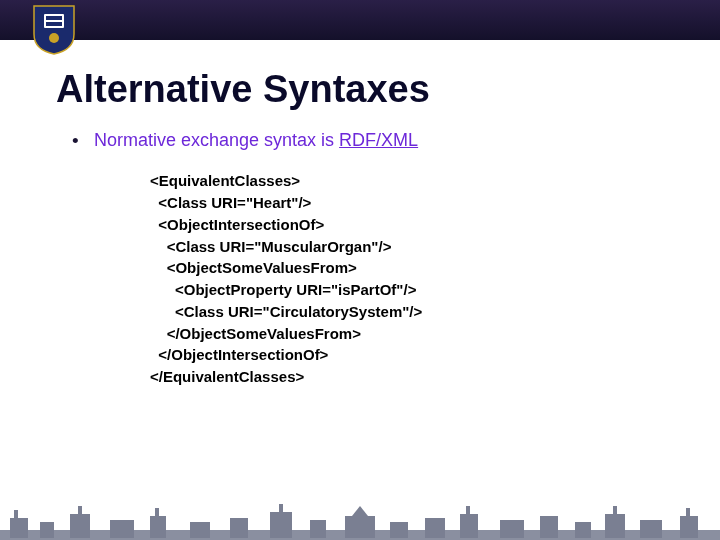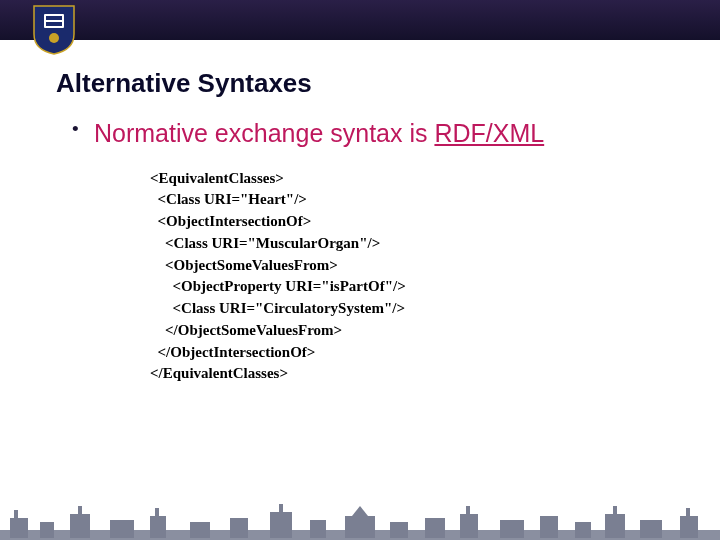--- a/index.html
+++ b/index.html
@@ -21,51 +21,51 @@
   }
   .crest {
     position: absolute;
     left: 32px;
     top: 4px;
     width: 44px;
     height: 52px;
     z-index: 5;
   }
   .title {
-    font-size: 26px;
+    font-size: 38px;
     font-weight: bold;
     color: #0a0a2a;
     margin: 28px 0 18px 56px;
   }
   .bullets {
     margin: 0 0 0 72px;
     padding: 0;
     list-style: none;
   }
   .bullets li {
-    font-size: 25px;
-    color: #be185d;
+    font-size: 18px;
+    color: #6d28d9;
     margin: 0 0 14px 0;
     position: relative;
     padding-left: 22px;
     line-height: 1.3;
   }
   .bullets li::before {
     content: "•";
     position: absolute;
     left: 0;
     top: 0;
     color: #1a1333;
     font-size: 19px;
   }
   .underline {
     text-decoration: underline;
   }
   .code-block {
-    font-family: Liberation Serif, serif;
+    font-family: Liberation Sans, sans-serif;
     font-size: 15px;
     font-weight: bold;
     line-height: 1.45;
     margin: 18px 0 0 150px;
     white-space: pre;
     color: #000;
   }
   .footer-skyline {
     position: absolute;
     bottom: 0;

